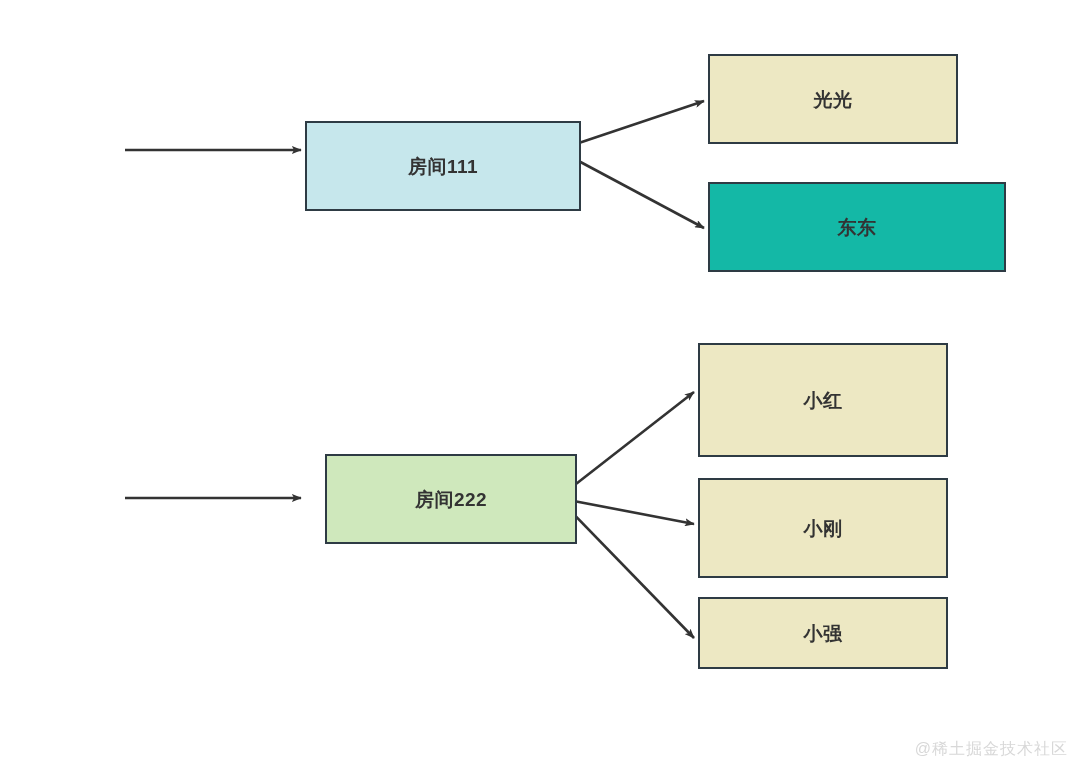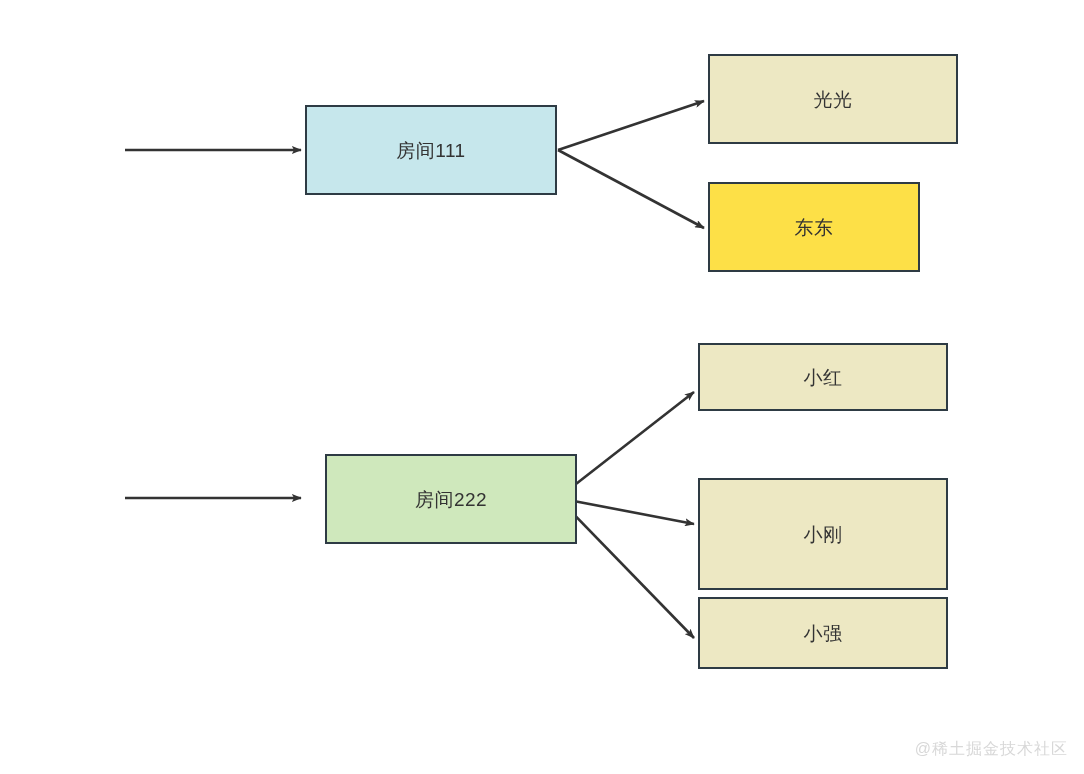--- a/index.html
+++ b/index.html
@@ -26,21 +26,21 @@
   }
   .node {
     position: absolute;
     box-sizing: border-box;
     border: 2px solid #2e3b44;
     display: flex;
     align-items: center;
     justify-content: center;
     color: #333333;
     font-size: 19px;
-    font-weight: 400;
+    font-weight: 700;
     letter-spacing: 0.5px;
     line-height: 1;
     z-index: 2;
   }
   .node-room-cyan {
     background: #c6e7ec;
   }
   .node-room-green {
     background: #cfe8bc;
   }
@@ -75,29 +75,29 @@
     <line x1="558" y1="150" x2="704" y2="101" stroke="#333333" stroke-width="2.6" marker-end="url(#arrowhead)"></line>
     <line x1="558" y1="150" x2="704" y2="228" stroke="#333333" stroke-width="2.6" marker-end="url(#arrowhead)"></line>
 
     <line x1="125" y1="498" x2="301" y2="498" stroke="#333333" stroke-width="2.6" marker-end="url(#arrowhead)"></line>
 
     <line x1="558" y1="498" x2="694" y2="392" stroke="#333333" stroke-width="2.6" marker-end="url(#arrowhead)"></line>
     <line x1="558" y1="498" x2="694" y2="524" stroke="#333333" stroke-width="2.6" marker-end="url(#arrowhead)"></line>
     <line x1="558" y1="498" x2="694" y2="638" stroke="#333333" stroke-width="2.6" marker-end="url(#arrowhead)"></line>
   </svg>
 
-  <div class="node node-room-cyan" id="node-room-111" style="left: 305px; top: 105px; width: 252px; height: 90px; background: rgb(198, 231, 236); border-color: rgb(46, 59, 68); color: rgb(51, 51, 51);">房间111</div>
+  <div class="node node-room-cyan" id="node-room-111" style="left: 305px; top: 121px; width: 276px; height: 90px; background: rgb(198, 231, 236); border-color: rgb(46, 59, 68); color: rgb(51, 51, 51);">房间111</div>
 
   <div class="node node-member" id="node-member-guangguang" style="left: 708px; top: 54px; width: 250px; height: 90px; background: rgb(237, 232, 195); border-color: rgb(46, 59, 68); color: rgb(51, 51, 51);">光光</div>
 
-  <div class="node node-member" id="node-member-dongdong" style="left: 708px; top: 182px; width: 212px; height: 90px; background: #fde047; border-color: rgb(46, 59, 68); color: rgb(51, 51, 51);">东东</div>
+  <div class="node node-member" id="node-member-dongdong" style="left: 708px; top: 182px; width: 298px; height: 90px; background: #14b8a6; border-color: rgb(46, 59, 68); color: rgb(51, 51, 51);">东东</div>
 
   <div class="node node-room-green" id="node-room-222" style="left: 305px; top: 454px; width: 252px; height: 90px; background: rgb(207, 232, 188); border-color: rgb(46, 59, 68); color: rgb(51, 51, 51); margin-left: 20px;">房间222</div>
 
-  <div class="node node-member" id="node-member-xiaohong" style="left: 698px; top: 343px; width: 250px; height: 68px; background: rgb(237, 232, 195); border-color: rgb(46, 59, 68); color: rgb(51, 51, 51);">小红</div>
+  <div class="node node-member" id="node-member-xiaohong" style="left: 698px; top: 343px; width: 250px; height: 114px; background: rgb(237, 232, 195); border-color: rgb(46, 59, 68); color: rgb(51, 51, 51);">小红</div>
 
-  <div class="node node-member" id="node-member-xiaogang" style="left: 698px; top: 478px; width: 250px; height: 112px; background: rgb(237, 232, 195); border-color: rgb(46, 59, 68); color: rgb(51, 51, 51);">小刚</div>
+  <div class="node node-member" id="node-member-xiaogang" style="left: 698px; top: 478px; width: 250px; height: 100px; background: rgb(237, 232, 195); border-color: rgb(46, 59, 68); color: rgb(51, 51, 51);">小刚</div>
 
   <div class="node node-member" id="node-member-xiaoqiang" style="left: 698px; top: 597px; width: 250px; height: 72px; background: rgb(237, 232, 195); border-color: rgb(46, 59, 68); color: rgb(51, 51, 51);">小强</div>
 
   <div class="watermark" style="color: rgb(216, 216, 216); text-align: right;">@稀土掘金技术社区</div>
 
 </div>
 
 </body></html>

